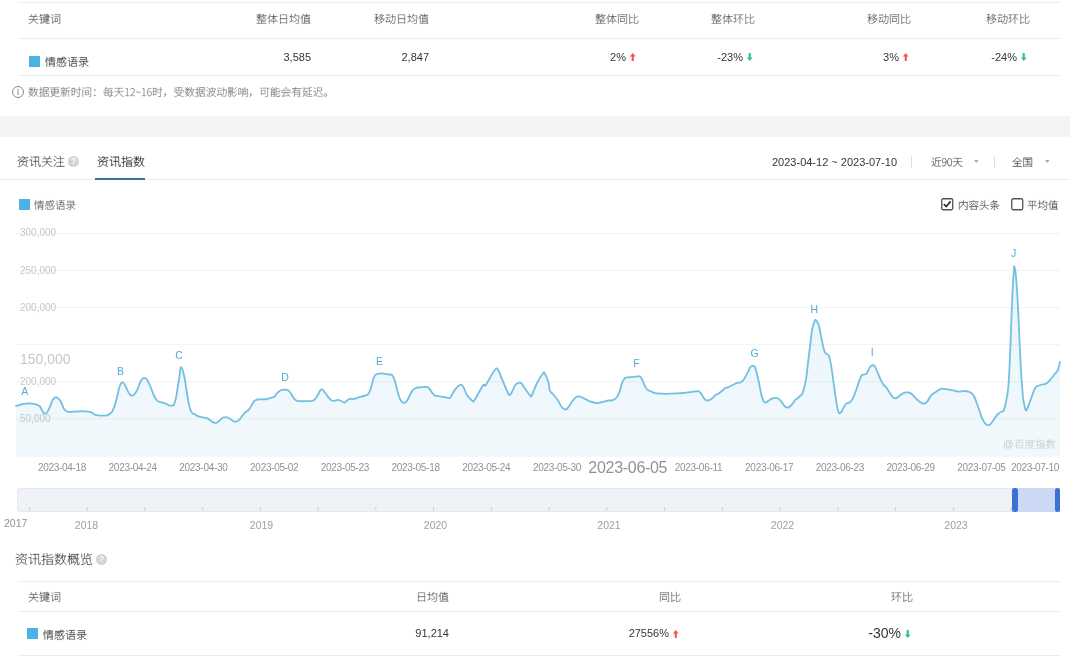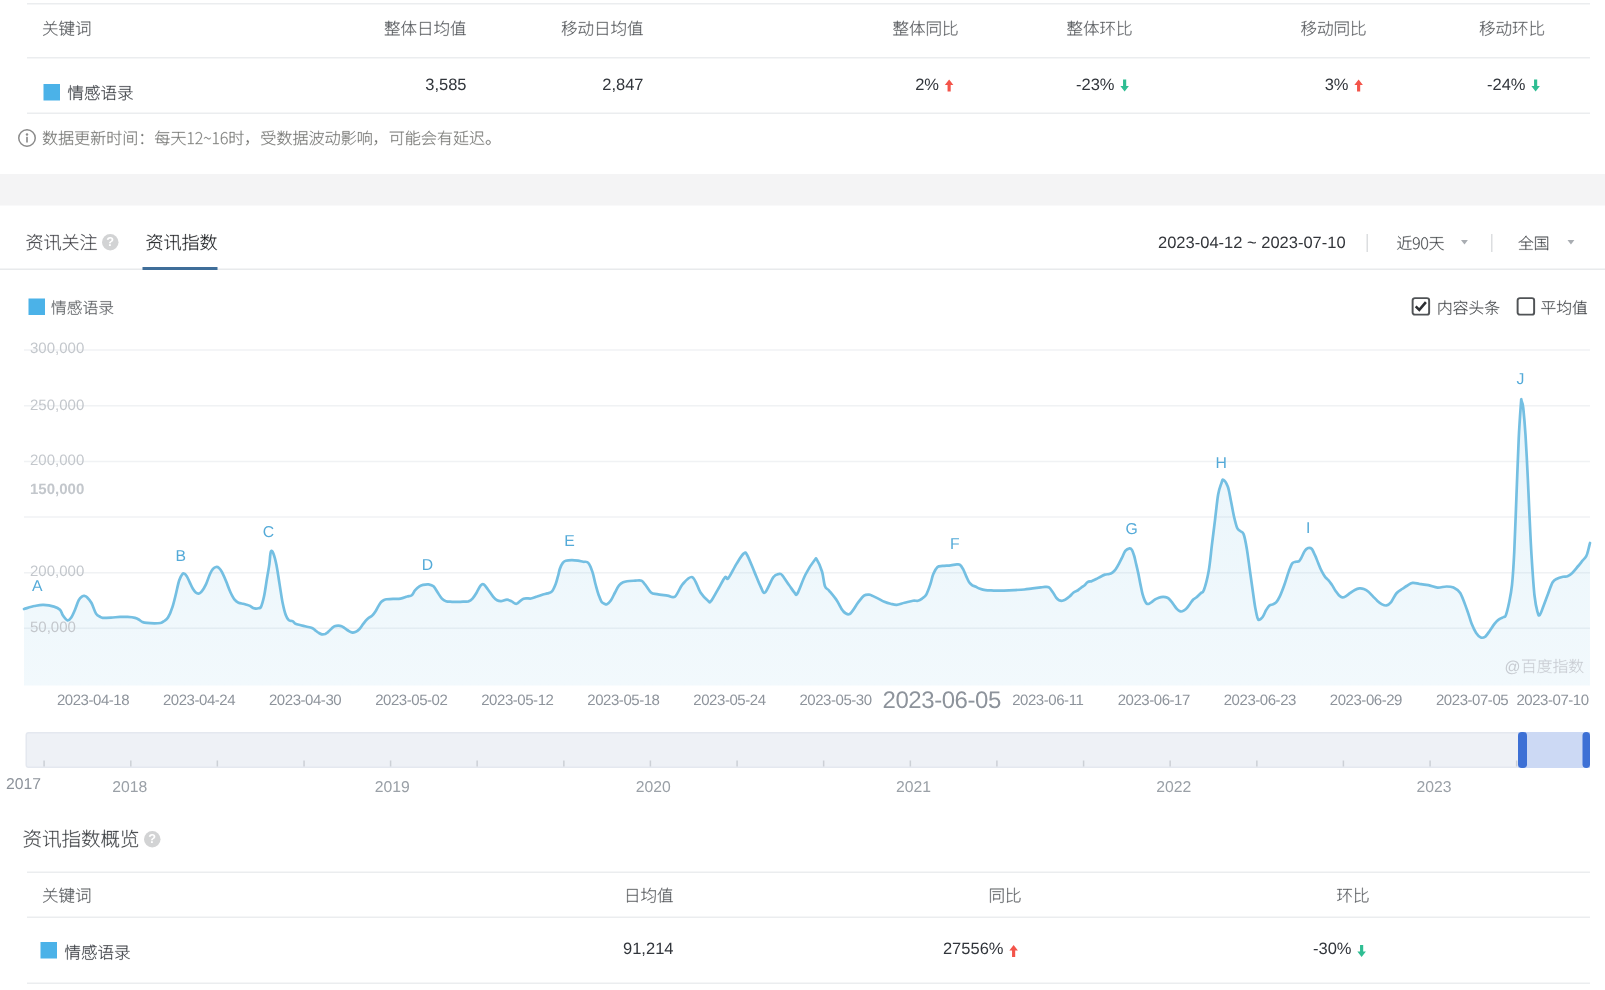--- a/index.html
+++ b/index.html
@@ -280,28 +280,28 @@
     <path d="M16 82.6 H1060" stroke="#f0f2f4" stroke-width="1"></path>
     <path d="M16 119.7 H1060" stroke="#f0f2f4" stroke-width="1"></path>
     <path d="M16 156.8 H1060" stroke="#f0f2f4" stroke-width="1"></path>
     <path d="M16 193.9 H1060" stroke="#f0f2f4" stroke-width="1"></path>
     <path d="M16.0 181.0C17.2 180.7 20.8 179.4 23.0 179.0C25.2 178.6 26.8 178.2 29.0 178.3C31.2 178.4 34.2 178.9 36.0 179.4C37.8 179.9 39.0 180.5 40.0 181.5C41.0 182.5 41.2 184.2 42.0 185.4C42.8 186.6 44.1 188.4 45.0 188.6C45.9 188.8 46.7 187.9 47.5 186.7C48.3 185.5 49.2 183.4 50.0 181.5C50.8 179.6 51.7 176.6 52.5 175.1C53.3 173.6 54.3 173.0 55.0 172.5C55.7 172.0 56.0 172.2 56.5 172.3C57.0 172.4 57.2 172.4 58.0 173.2C58.8 174.0 60.0 175.2 61.0 177.0C62.0 178.8 63.0 182.5 64.0 184.1C65.0 185.7 66.2 185.9 67.0 186.4C67.8 186.9 67.8 186.8 69.0 186.9C70.2 186.9 72.2 186.8 74.0 186.7C75.8 186.6 78.2 186.4 80.0 186.3C81.8 186.2 83.3 186.2 85.0 186.3C86.7 186.4 88.8 186.6 90.0 186.9C91.2 187.2 91.7 187.5 92.5 188.0C93.3 188.5 94.1 189.3 95.0 189.7C95.9 190.1 96.7 190.2 98.0 190.3C99.3 190.5 101.5 190.6 103.0 190.6C104.5 190.6 106.0 190.5 107.0 190.3C108.0 190.1 108.2 189.9 109.0 189.3C109.8 188.7 111.0 188.3 112.0 186.7C113.0 185.1 114.1 182.4 115.0 179.6C115.9 176.8 116.8 173.0 117.5 170.0C118.2 167.0 118.8 163.9 119.5 161.8C120.2 159.8 121.0 158.4 121.6 157.7C122.2 157.0 122.5 157.3 123.0 157.5C123.5 157.7 123.9 158.2 124.5 159.1C125.1 160.1 125.8 161.8 126.5 163.2C127.2 164.6 127.8 166.2 128.5 167.3C129.2 168.4 129.8 169.4 130.5 170.0C131.2 170.6 131.8 170.8 132.5 170.7C133.2 170.6 133.7 170.3 134.5 169.3C135.3 168.3 136.4 166.5 137.3 164.6C138.2 162.7 139.2 159.4 140.0 157.7C140.8 156.0 141.3 155.1 142.0 154.3C142.7 153.5 143.3 153.1 144.0 153.0C144.7 152.9 145.3 153.0 146.0 153.6C146.7 154.2 147.2 154.8 148.0 156.4C148.8 158.0 150.1 160.9 151.0 163.2C151.9 165.5 152.8 168.1 153.7 170.0C154.6 171.9 155.5 173.7 156.4 174.8C157.3 175.9 158.1 176.4 159.0 176.8C159.9 177.2 161.1 177.3 162.0 177.5C162.9 177.7 163.8 178.0 164.5 178.2C165.2 178.4 165.8 178.5 166.5 178.9C167.2 179.2 168.0 180.0 168.7 180.3C169.4 180.6 170.0 180.7 170.7 180.7C171.4 180.7 172.1 180.5 172.7 180.3C173.2 180.1 173.4 180.9 174.0 179.6C174.6 178.3 175.3 175.9 176.0 172.7C176.7 169.5 177.4 164.1 178.0 160.5C178.6 156.9 179.2 153.9 179.6 150.9C180.0 147.9 180.1 143.8 180.6 142.7C181.1 141.6 181.7 142.6 182.3 144.1C182.9 145.6 183.6 148.2 184.3 151.6C185.0 155.0 185.7 160.4 186.4 164.6C187.1 168.8 187.7 173.4 188.4 176.8C189.1 180.2 189.8 183.1 190.5 185.0C191.2 186.9 191.8 187.7 192.5 188.4C193.2 189.1 194.2 188.7 195.0 189.1C195.8 189.5 196.1 190.4 197.0 190.9C197.9 191.3 199.3 191.5 200.5 191.8C201.7 192.1 202.8 192.4 204.0 192.7C205.2 193.0 206.9 193.1 208.0 193.6C209.1 194.1 209.8 195.0 210.5 195.5C211.2 196.0 211.6 196.4 212.3 196.8C213.0 197.2 213.8 197.7 214.5 197.9C215.2 198.0 216.1 197.9 216.8 197.7C217.5 197.4 217.9 197.0 218.6 196.4C219.3 195.8 220.3 194.8 221.0 194.1C221.7 193.5 222.2 192.8 223.0 192.5C223.8 192.2 224.7 192.1 225.5 192.1C226.3 192.1 227.0 192.2 227.7 192.5C228.4 192.8 228.7 193.1 229.5 193.6C230.3 194.1 231.5 195.0 232.3 195.5C233.1 196.0 233.8 196.5 234.5 196.6C235.2 196.8 236.0 196.7 236.8 196.4C237.6 196.0 238.7 195.3 239.5 194.5C240.3 193.7 241.1 192.4 241.8 191.4C242.6 190.4 243.3 189.4 244.0 188.6C244.7 187.8 245.3 187.3 246.0 186.8C246.7 186.3 247.2 186.2 248.0 185.5C248.8 184.8 249.8 183.4 250.5 182.3C251.2 181.2 251.7 180.1 252.3 179.1C252.9 178.1 253.4 177.1 254.0 176.4C254.6 175.7 255.4 175.3 256.0 175.0C256.6 174.7 256.7 174.6 257.7 174.5C258.7 174.4 260.4 174.4 262.0 174.3C263.6 174.2 265.4 174.4 267.0 174.1C268.6 173.8 270.1 173.1 271.4 172.7C272.6 172.3 273.6 172.5 274.5 171.8C275.4 171.1 275.9 169.4 276.8 168.4C277.7 167.4 278.7 166.5 279.6 165.9C280.5 165.3 281.0 165.1 282.0 164.9C283.0 164.7 284.5 164.4 285.7 164.6C286.9 164.8 288.0 165.0 289.0 165.9C290.0 166.8 290.9 168.6 291.8 170.0C292.7 171.4 293.7 173.1 294.6 174.1C295.5 175.1 296.2 175.5 297.3 175.8C298.4 176.2 299.8 176.1 301.4 176.2C303.0 176.3 305.0 176.2 306.8 176.2C308.6 176.1 310.9 176.2 312.3 175.9C313.7 175.5 314.1 175.1 315.0 174.1C315.9 173.1 316.9 171.5 317.8 170.0C318.7 168.5 319.7 166.1 320.5 165.2C321.3 164.3 321.7 164.1 322.5 164.6C323.3 165.1 324.3 166.7 325.3 168.0C326.3 169.3 327.7 171.5 328.7 172.7C329.7 173.9 330.5 174.7 331.4 175.2C332.3 175.7 332.9 175.9 334.0 175.8C335.1 175.7 336.8 174.8 338.0 174.8C339.2 174.8 339.9 175.4 341.0 175.9C342.1 176.3 343.1 177.8 344.4 177.5C345.7 177.2 347.4 174.7 349.0 174.1C350.6 173.5 352.5 174.2 354.0 174.0C355.5 173.8 356.7 173.1 358.0 172.7C359.3 172.2 360.8 171.7 362.0 171.3C363.2 171.0 364.0 170.9 365.0 170.6C366.0 170.3 367.1 170.3 368.0 169.3C368.9 168.3 369.7 166.2 370.4 164.5C371.1 162.8 371.5 160.8 372.0 159.1C372.5 157.4 372.7 155.8 373.2 154.3C373.7 152.8 374.5 151.1 375.2 150.2C375.9 149.3 376.2 149.1 377.2 148.8C378.2 148.5 379.9 148.4 381.3 148.4C382.7 148.4 384.1 148.6 385.4 148.8C386.6 149.0 387.7 149.3 388.8 149.5C389.9 149.7 391.2 149.0 392.2 150.2C393.2 151.3 394.2 154.0 395.0 156.4C395.8 158.8 396.3 162.0 397.0 164.5C397.7 167.0 398.3 169.4 399.0 171.3C399.7 173.2 400.3 175.1 401.0 176.1C401.7 177.1 402.4 177.2 403.0 177.5C403.6 177.8 403.8 178.2 404.5 177.9C405.2 177.5 406.3 176.7 407.2 175.4C408.1 174.1 409.1 171.7 410.0 170.0C410.9 168.3 411.8 166.3 412.7 165.2C413.6 164.1 414.5 163.6 415.4 163.2C416.3 162.8 416.7 162.7 418.1 162.5C419.5 162.3 422.0 162.2 423.6 162.1C425.2 162.0 426.6 161.7 427.7 162.1C428.8 162.5 428.9 163.3 430.0 164.6C431.1 165.9 432.7 168.9 434.0 170.0C435.3 171.1 436.2 170.8 438.0 171.1C439.8 171.5 443.0 171.8 445.0 172.1C447.0 172.4 448.3 173.9 450.0 172.7C451.7 171.4 453.1 166.8 455.0 164.6C456.9 162.5 459.6 158.9 461.6 159.8C463.6 160.7 465.3 167.4 467.0 170.0C468.7 172.6 470.8 174.5 472.0 175.5C473.2 176.5 472.8 177.2 474.0 175.8C475.2 174.4 477.4 170.0 479.0 167.3C480.6 164.6 482.3 160.9 483.4 159.8C484.5 158.7 484.2 162.0 485.5 160.5C486.8 159.0 489.3 153.6 491.0 150.9C492.7 148.2 494.5 145.1 495.7 144.1C496.9 143.1 496.8 142.8 498.0 144.8C499.2 146.8 501.5 152.9 503.0 156.4C504.5 159.9 505.8 163.6 507.0 165.9C508.2 168.2 508.6 171.0 510.0 170.0C511.4 169.0 514.0 161.9 515.5 159.8C517.0 157.8 518.3 157.9 519.3 157.7C520.3 157.5 520.3 157.2 521.4 158.4C522.5 159.6 524.6 163.1 526.0 165.0C527.4 166.9 528.7 169.1 529.6 170.0C530.5 170.9 530.4 172.7 531.6 170.7C532.8 168.7 535.1 161.7 537.0 158.0C538.9 154.3 541.7 150.1 543.0 148.5C544.3 146.9 543.8 146.9 544.6 148.2C545.4 149.4 547.1 153.1 548.0 156.0C548.9 158.9 549.2 163.8 550.0 165.9C550.8 168.0 551.4 167.1 552.7 168.7C554.0 170.3 556.5 173.2 558.0 175.5C559.5 177.8 560.6 180.8 562.0 182.3C563.4 183.8 564.7 185.2 566.4 184.3C568.1 183.4 570.4 178.8 572.0 176.8C573.6 174.8 574.8 173.0 576.0 172.1C577.2 171.2 578.5 171.4 579.4 171.4C580.3 171.4 580.4 171.7 581.4 172.1C582.4 172.6 584.1 173.4 585.5 174.1C586.9 174.8 588.2 175.6 589.6 176.2C591.0 176.8 592.3 177.2 593.7 177.5C595.1 177.8 596.2 178.3 597.8 178.2C599.3 178.1 601.2 177.2 603.0 176.8C604.8 176.4 607.2 175.7 608.7 175.5C610.2 175.3 611.0 175.7 612.0 175.5C613.0 175.3 613.8 174.8 614.7 174.1C615.6 173.4 616.6 173.0 617.5 171.4C618.4 169.8 619.4 166.9 620.2 164.6C621.0 162.3 621.4 159.6 622.2 157.7C623.0 155.8 624.0 153.9 625.0 153.0C626.0 152.1 626.9 152.5 628.4 152.3C629.9 152.1 632.2 152.1 633.8 151.9C635.4 151.7 636.9 151.3 637.9 151.3C638.9 151.3 639.3 151.1 640.0 151.6C640.7 152.1 641.3 153.1 642.0 154.3C642.7 155.6 643.4 157.6 644.1 159.1C644.8 160.6 645.4 162.2 646.1 163.2C646.8 164.2 647.5 164.7 648.2 165.2C648.9 165.7 649.4 165.7 650.2 166.0C651.0 166.3 651.8 166.9 652.9 167.3C654.0 167.7 655.4 168.2 657.0 168.4C658.6 168.6 660.5 168.6 662.5 168.7C664.5 168.8 667.0 168.8 669.3 168.7C671.6 168.6 673.8 168.5 676.1 168.4C678.4 168.3 680.9 168.2 682.9 168.0C684.9 167.8 686.6 167.5 688.4 167.3C690.2 167.1 692.5 166.8 693.9 166.6C695.3 166.4 695.7 166.3 696.6 166.3C697.5 166.3 698.4 166.0 699.3 166.6C700.2 167.2 701.2 168.9 702.0 170.0C702.8 171.1 703.4 172.5 704.1 173.4C704.8 174.3 705.4 174.8 706.1 175.2C706.8 175.5 707.5 175.6 708.2 175.5C708.9 175.4 709.4 175.3 710.2 174.8C711.0 174.3 712.1 173.5 713.0 172.7C713.9 171.9 714.8 170.7 715.7 170.0C716.6 169.3 717.5 169.2 718.4 168.7C719.2 168.1 720.0 167.3 720.8 166.7C721.5 166.1 722.2 165.9 722.9 165.3C723.6 164.7 724.3 163.6 725.1 163.1C725.9 162.6 727.0 162.7 727.9 162.4C728.8 162.0 729.8 161.5 730.8 161.0C731.8 160.5 732.7 160.0 733.7 159.5C734.7 159.0 735.6 158.4 736.6 158.1C737.6 157.8 738.7 157.9 739.5 157.7C740.3 157.5 740.9 157.2 741.6 156.7C742.3 156.2 743.1 155.5 743.8 154.5C744.5 153.5 745.2 152.2 745.9 150.9C746.6 149.6 747.4 148.0 748.1 146.6C748.8 145.2 749.4 143.3 750.2 142.3C751.0 141.3 752.4 140.7 753.1 140.6C753.8 140.5 754.1 140.8 754.6 141.6C755.1 142.4 755.5 143.7 756.0 145.2C756.5 146.7 756.9 148.9 757.4 150.9C757.9 152.9 758.4 155.1 758.9 157.4C759.4 159.7 759.8 162.3 760.3 164.6C760.8 166.9 761.2 169.3 761.7 171.1C762.2 172.9 762.7 174.3 763.2 175.4C763.7 176.5 764.1 177.2 764.6 177.5C765.1 177.8 765.5 177.7 766.1 177.5C766.7 177.3 767.5 176.6 768.2 176.1C768.9 175.6 769.7 174.8 770.4 174.4C771.1 174.0 771.7 173.8 772.5 173.5C773.3 173.2 774.4 172.9 775.4 172.9C776.4 172.9 777.5 173.1 778.3 173.5C779.1 173.9 779.7 174.6 780.4 175.4C781.1 176.2 781.9 177.3 782.6 178.3C783.3 179.3 784.0 180.4 784.7 181.1C785.4 181.8 786.2 182.4 786.9 182.6C787.6 182.8 788.4 182.5 789.1 182.1C789.8 181.7 790.5 181.2 791.2 180.4C791.9 179.6 792.7 178.4 793.4 177.5C794.1 176.6 794.8 175.4 795.5 174.7C796.2 174.0 796.9 173.9 797.7 173.2C798.5 172.5 799.7 171.3 800.5 170.5C801.3 169.7 801.7 170.8 802.6 168.3C803.5 165.8 804.9 160.6 805.8 155.6C806.7 150.7 807.2 144.3 807.9 138.6C808.6 133.0 809.3 127.3 810.0 121.7C810.7 116.0 811.4 108.8 812.1 104.7C812.8 100.6 813.6 98.9 814.2 97.3C814.8 95.7 814.8 94.5 815.5 94.9C816.2 95.2 817.6 97.1 818.5 99.4C819.4 101.7 819.9 105.5 820.6 108.9C821.3 112.2 822.0 116.5 822.7 119.5C823.4 122.5 824.1 125.4 824.8 127.0C825.5 128.6 826.2 128.4 826.9 129.1C827.6 129.8 828.4 129.2 829.1 131.2C829.8 133.1 830.5 136.7 831.2 140.8C831.9 144.9 832.6 150.7 833.3 155.6C834.0 160.6 834.8 166.3 835.4 170.5C836.0 174.7 836.4 178.1 837.0 181.0C837.6 183.9 838.0 187.1 838.8 188.0C839.6 188.9 840.9 187.2 841.8 186.2C842.7 185.1 843.3 183.0 844.1 181.7C844.9 180.4 845.6 179.2 846.4 178.6C847.1 178.0 847.9 178.3 848.6 177.9C849.4 177.5 850.1 177.3 850.9 176.4C851.7 175.5 852.3 174.5 853.2 172.6C854.1 170.7 855.2 167.8 856.2 165.0C857.2 162.2 858.3 158.3 859.2 155.9C860.1 153.5 860.7 151.7 861.5 150.6C862.3 149.5 863.0 149.8 863.8 149.5C864.6 149.2 865.5 149.6 866.1 149.1C866.7 148.7 867.0 147.9 867.6 146.8C868.2 145.7 869.0 143.4 869.8 142.3C870.5 141.2 871.3 140.6 872.1 140.3C872.9 140.1 873.6 140.0 874.4 140.8C875.2 141.6 876.0 143.7 876.7 145.3C877.5 146.9 878.1 148.8 878.9 150.6C879.6 152.4 880.4 154.4 881.2 155.9C882.0 157.4 882.7 158.7 883.5 159.7C884.3 160.7 885.0 161.1 885.8 162.0C886.5 162.9 887.2 163.9 888.0 165.0C888.8 166.1 889.5 167.7 890.3 168.8C891.1 169.9 891.9 171.1 892.6 171.8C893.4 172.6 894.0 173.2 894.8 173.3C895.5 173.4 896.2 173.1 897.1 172.6C898.0 172.1 899.2 171.0 900.2 170.3C901.2 169.6 902.2 168.8 903.2 168.3C904.2 167.8 905.2 167.4 906.2 167.3C907.2 167.2 908.2 167.3 909.2 167.7C910.2 168.1 911.3 168.7 912.3 169.5C913.3 170.3 914.3 171.6 915.3 172.6C916.3 173.6 917.3 174.7 918.3 175.6C919.3 176.5 920.4 177.4 921.4 177.9C922.4 178.4 923.4 178.9 924.4 178.6C925.4 178.4 926.3 177.7 927.4 176.4C928.5 175.0 929.7 172.0 931.0 170.5C932.3 169.0 933.8 168.3 935.0 167.5C936.2 166.7 936.9 166.2 938.0 165.5C939.1 164.8 940.3 163.8 941.7 163.6C943.1 163.4 944.4 163.9 946.2 164.2C948.0 164.4 950.3 164.7 952.3 165.1C954.3 165.5 956.4 166.5 958.4 166.7C960.4 166.8 962.6 166.0 964.4 166.0C966.2 166.0 967.5 166.0 969.0 166.7C970.5 167.4 972.0 167.8 973.5 170.3C975.0 172.8 976.8 178.4 978.1 181.8C979.4 185.2 980.1 188.4 981.1 190.9C982.1 193.4 983.1 195.5 984.1 197.0C985.1 198.5 986.2 199.6 987.2 200.0C988.2 200.4 989.2 200.1 990.2 199.4C991.2 198.6 992.2 196.9 993.2 195.5C994.2 194.1 995.3 192.2 996.3 190.9C997.3 189.6 998.3 188.6 999.3 187.9C1000.3 187.1 1001.5 186.8 1002.3 186.4C1003.0 186.0 1003.2 187.0 1003.8 185.4C1004.4 183.8 1005.3 180.4 1006.0 177.0C1006.7 173.6 1007.4 170.7 1008.0 165.0C1008.6 159.3 1009.0 153.0 1009.5 143.0C1010.0 133.0 1010.5 117.7 1011.0 105.0C1011.5 92.3 1012.0 77.2 1012.5 67.0C1013.0 56.8 1013.7 47.6 1014.0 43.5C1014.3 39.4 1014.1 41.7 1014.4 42.3C1014.6 42.9 1015.1 43.2 1015.5 47.0C1015.9 50.8 1016.5 57.3 1017.0 65.0C1017.5 72.7 1018.1 84.7 1018.5 93.0C1018.9 101.3 1019.1 106.3 1019.5 115.0C1019.9 123.7 1020.4 135.5 1021.0 145.0C1021.6 154.5 1022.3 165.7 1023.0 172.0C1023.7 178.3 1024.4 180.8 1025.0 183.0C1025.6 185.2 1025.8 185.7 1026.5 185.0C1027.2 184.3 1028.1 181.3 1029.0 179.0C1029.9 176.7 1031.0 173.6 1032.0 171.0C1033.0 168.4 1034.0 165.0 1035.0 163.3C1036.0 161.6 1036.8 161.4 1038.0 160.8C1039.2 160.2 1040.8 159.8 1042.0 159.5C1043.2 159.2 1044.0 159.6 1045.0 159.2C1046.0 158.8 1046.8 158.2 1048.0 157.1C1049.2 156.0 1050.8 153.9 1052.0 152.5C1053.2 151.1 1054.1 149.9 1055.0 148.8C1055.9 147.7 1056.8 147.1 1057.5 145.8C1058.2 144.5 1058.6 142.5 1059.0 141.0C1059.4 139.5 1059.8 137.7 1060.0 137.0L1060 232 L16 232 Z" fill="url(#ag)" stroke="none"></path>
     <path d="M16.0 181.0C17.2 180.7 20.8 179.4 23.0 179.0C25.2 178.6 26.8 178.2 29.0 178.3C31.2 178.4 34.2 178.9 36.0 179.4C37.8 179.9 39.0 180.5 40.0 181.5C41.0 182.5 41.2 184.2 42.0 185.4C42.8 186.6 44.1 188.4 45.0 188.6C45.9 188.8 46.7 187.9 47.5 186.7C48.3 185.5 49.2 183.4 50.0 181.5C50.8 179.6 51.7 176.6 52.5 175.1C53.3 173.6 54.3 173.0 55.0 172.5C55.7 172.0 56.0 172.2 56.5 172.3C57.0 172.4 57.2 172.4 58.0 173.2C58.8 174.0 60.0 175.2 61.0 177.0C62.0 178.8 63.0 182.5 64.0 184.1C65.0 185.7 66.2 185.9 67.0 186.4C67.8 186.9 67.8 186.8 69.0 186.9C70.2 186.9 72.2 186.8 74.0 186.7C75.8 186.6 78.2 186.4 80.0 186.3C81.8 186.2 83.3 186.2 85.0 186.3C86.7 186.4 88.8 186.6 90.0 186.9C91.2 187.2 91.7 187.5 92.5 188.0C93.3 188.5 94.1 189.3 95.0 189.7C95.9 190.1 96.7 190.2 98.0 190.3C99.3 190.5 101.5 190.6 103.0 190.6C104.5 190.6 106.0 190.5 107.0 190.3C108.0 190.1 108.2 189.9 109.0 189.3C109.8 188.7 111.0 188.3 112.0 186.7C113.0 185.1 114.1 182.4 115.0 179.6C115.9 176.8 116.8 173.0 117.5 170.0C118.2 167.0 118.8 163.9 119.5 161.8C120.2 159.8 121.0 158.4 121.6 157.7C122.2 157.0 122.5 157.3 123.0 157.5C123.5 157.7 123.9 158.2 124.5 159.1C125.1 160.1 125.8 161.8 126.5 163.2C127.2 164.6 127.8 166.2 128.5 167.3C129.2 168.4 129.8 169.4 130.5 170.0C131.2 170.6 131.8 170.8 132.5 170.7C133.2 170.6 133.7 170.3 134.5 169.3C135.3 168.3 136.4 166.5 137.3 164.6C138.2 162.7 139.2 159.4 140.0 157.7C140.8 156.0 141.3 155.1 142.0 154.3C142.7 153.5 143.3 153.1 144.0 153.0C144.7 152.9 145.3 153.0 146.0 153.6C146.7 154.2 147.2 154.8 148.0 156.4C148.8 158.0 150.1 160.9 151.0 163.2C151.9 165.5 152.8 168.1 153.7 170.0C154.6 171.9 155.5 173.7 156.4 174.8C157.3 175.9 158.1 176.4 159.0 176.8C159.9 177.2 161.1 177.3 162.0 177.5C162.9 177.7 163.8 178.0 164.5 178.2C165.2 178.4 165.8 178.5 166.5 178.9C167.2 179.2 168.0 180.0 168.7 180.3C169.4 180.6 170.0 180.7 170.7 180.7C171.4 180.7 172.1 180.5 172.7 180.3C173.2 180.1 173.4 180.9 174.0 179.6C174.6 178.3 175.3 175.9 176.0 172.7C176.7 169.5 177.4 164.1 178.0 160.5C178.6 156.9 179.2 153.9 179.6 150.9C180.0 147.9 180.1 143.8 180.6 142.7C181.1 141.6 181.7 142.6 182.3 144.1C182.9 145.6 183.6 148.2 184.3 151.6C185.0 155.0 185.7 160.4 186.4 164.6C187.1 168.8 187.7 173.4 188.4 176.8C189.1 180.2 189.8 183.1 190.5 185.0C191.2 186.9 191.8 187.7 192.5 188.4C193.2 189.1 194.2 188.7 195.0 189.1C195.8 189.5 196.1 190.4 197.0 190.9C197.9 191.3 199.3 191.5 200.5 191.8C201.7 192.1 202.8 192.4 204.0 192.7C205.2 193.0 206.9 193.1 208.0 193.6C209.1 194.1 209.8 195.0 210.5 195.5C211.2 196.0 211.6 196.4 212.3 196.8C213.0 197.2 213.8 197.7 214.5 197.9C215.2 198.0 216.1 197.9 216.8 197.7C217.5 197.4 217.9 197.0 218.6 196.4C219.3 195.8 220.3 194.8 221.0 194.1C221.7 193.5 222.2 192.8 223.0 192.5C223.8 192.2 224.7 192.1 225.5 192.1C226.3 192.1 227.0 192.2 227.7 192.5C228.4 192.8 228.7 193.1 229.5 193.6C230.3 194.1 231.5 195.0 232.3 195.5C233.1 196.0 233.8 196.5 234.5 196.6C235.2 196.8 236.0 196.7 236.8 196.4C237.6 196.0 238.7 195.3 239.5 194.5C240.3 193.7 241.1 192.4 241.8 191.4C242.6 190.4 243.3 189.4 244.0 188.6C244.7 187.8 245.3 187.3 246.0 186.8C246.7 186.3 247.2 186.2 248.0 185.5C248.8 184.8 249.8 183.4 250.5 182.3C251.2 181.2 251.7 180.1 252.3 179.1C252.9 178.1 253.4 177.1 254.0 176.4C254.6 175.7 255.4 175.3 256.0 175.0C256.6 174.7 256.7 174.6 257.7 174.5C258.7 174.4 260.4 174.4 262.0 174.3C263.6 174.2 265.4 174.4 267.0 174.1C268.6 173.8 270.1 173.1 271.4 172.7C272.6 172.3 273.6 172.5 274.5 171.8C275.4 171.1 275.9 169.4 276.8 168.4C277.7 167.4 278.7 166.5 279.6 165.9C280.5 165.3 281.0 165.1 282.0 164.9C283.0 164.7 284.5 164.4 285.7 164.6C286.9 164.8 288.0 165.0 289.0 165.9C290.0 166.8 290.9 168.6 291.8 170.0C292.7 171.4 293.7 173.1 294.6 174.1C295.5 175.1 296.2 175.5 297.3 175.8C298.4 176.2 299.8 176.1 301.4 176.2C303.0 176.3 305.0 176.2 306.8 176.2C308.6 176.1 310.9 176.2 312.3 175.9C313.7 175.5 314.1 175.1 315.0 174.1C315.9 173.1 316.9 171.5 317.8 170.0C318.7 168.5 319.7 166.1 320.5 165.2C321.3 164.3 321.7 164.1 322.5 164.6C323.3 165.1 324.3 166.7 325.3 168.0C326.3 169.3 327.7 171.5 328.7 172.7C329.7 173.9 330.5 174.7 331.4 175.2C332.3 175.7 332.9 175.9 334.0 175.8C335.1 175.7 336.8 174.8 338.0 174.8C339.2 174.8 339.9 175.4 341.0 175.9C342.1 176.3 343.1 177.8 344.4 177.5C345.7 177.2 347.4 174.7 349.0 174.1C350.6 173.5 352.5 174.2 354.0 174.0C355.5 173.8 356.7 173.1 358.0 172.7C359.3 172.2 360.8 171.7 362.0 171.3C363.2 171.0 364.0 170.9 365.0 170.6C366.0 170.3 367.1 170.3 368.0 169.3C368.9 168.3 369.7 166.2 370.4 164.5C371.1 162.8 371.5 160.8 372.0 159.1C372.5 157.4 372.7 155.8 373.2 154.3C373.7 152.8 374.5 151.1 375.2 150.2C375.9 149.3 376.2 149.1 377.2 148.8C378.2 148.5 379.9 148.4 381.3 148.4C382.7 148.4 384.1 148.6 385.4 148.8C386.6 149.0 387.7 149.3 388.8 149.5C389.9 149.7 391.2 149.0 392.2 150.2C393.2 151.3 394.2 154.0 395.0 156.4C395.8 158.8 396.3 162.0 397.0 164.5C397.7 167.0 398.3 169.4 399.0 171.3C399.7 173.2 400.3 175.1 401.0 176.1C401.7 177.1 402.4 177.2 403.0 177.5C403.6 177.8 403.8 178.2 404.5 177.9C405.2 177.5 406.3 176.7 407.2 175.4C408.1 174.1 409.1 171.7 410.0 170.0C410.9 168.3 411.8 166.3 412.7 165.2C413.6 164.1 414.5 163.6 415.4 163.2C416.3 162.8 416.7 162.7 418.1 162.5C419.5 162.3 422.0 162.2 423.6 162.1C425.2 162.0 426.6 161.7 427.7 162.1C428.8 162.5 428.9 163.3 430.0 164.6C431.1 165.9 432.7 168.9 434.0 170.0C435.3 171.1 436.2 170.8 438.0 171.1C439.8 171.5 443.0 171.8 445.0 172.1C447.0 172.4 448.3 173.9 450.0 172.7C451.7 171.4 453.1 166.8 455.0 164.6C456.9 162.5 459.6 158.9 461.6 159.8C463.6 160.7 465.3 167.4 467.0 170.0C468.7 172.6 470.8 174.5 472.0 175.5C473.2 176.5 472.8 177.2 474.0 175.8C475.2 174.4 477.4 170.0 479.0 167.3C480.6 164.6 482.3 160.9 483.4 159.8C484.5 158.7 484.2 162.0 485.5 160.5C486.8 159.0 489.3 153.6 491.0 150.9C492.7 148.2 494.5 145.1 495.7 144.1C496.9 143.1 496.8 142.8 498.0 144.8C499.2 146.8 501.5 152.9 503.0 156.4C504.5 159.9 505.8 163.6 507.0 165.9C508.2 168.2 508.6 171.0 510.0 170.0C511.4 169.0 514.0 161.9 515.5 159.8C517.0 157.8 518.3 157.9 519.3 157.7C520.3 157.5 520.3 157.2 521.4 158.4C522.5 159.6 524.6 163.1 526.0 165.0C527.4 166.9 528.7 169.1 529.6 170.0C530.5 170.9 530.4 172.7 531.6 170.7C532.8 168.7 535.1 161.7 537.0 158.0C538.9 154.3 541.7 150.1 543.0 148.5C544.3 146.9 543.8 146.9 544.6 148.2C545.4 149.4 547.1 153.1 548.0 156.0C548.9 158.9 549.2 163.8 550.0 165.9C550.8 168.0 551.4 167.1 552.7 168.7C554.0 170.3 556.5 173.2 558.0 175.5C559.5 177.8 560.6 180.8 562.0 182.3C563.4 183.8 564.7 185.2 566.4 184.3C568.1 183.4 570.4 178.8 572.0 176.8C573.6 174.8 574.8 173.0 576.0 172.1C577.2 171.2 578.5 171.4 579.4 171.4C580.3 171.4 580.4 171.7 581.4 172.1C582.4 172.6 584.1 173.4 585.5 174.1C586.9 174.8 588.2 175.6 589.6 176.2C591.0 176.8 592.3 177.2 593.7 177.5C595.1 177.8 596.2 178.3 597.8 178.2C599.3 178.1 601.2 177.2 603.0 176.8C604.8 176.4 607.2 175.7 608.7 175.5C610.2 175.3 611.0 175.7 612.0 175.5C613.0 175.3 613.8 174.8 614.7 174.1C615.6 173.4 616.6 173.0 617.5 171.4C618.4 169.8 619.4 166.9 620.2 164.6C621.0 162.3 621.4 159.6 622.2 157.7C623.0 155.8 624.0 153.9 625.0 153.0C626.0 152.1 626.9 152.5 628.4 152.3C629.9 152.1 632.2 152.1 633.8 151.9C635.4 151.7 636.9 151.3 637.9 151.3C638.9 151.3 639.3 151.1 640.0 151.6C640.7 152.1 641.3 153.1 642.0 154.3C642.7 155.6 643.4 157.6 644.1 159.1C644.8 160.6 645.4 162.2 646.1 163.2C646.8 164.2 647.5 164.7 648.2 165.2C648.9 165.7 649.4 165.7 650.2 166.0C651.0 166.3 651.8 166.9 652.9 167.3C654.0 167.7 655.4 168.2 657.0 168.4C658.6 168.6 660.5 168.6 662.5 168.7C664.5 168.8 667.0 168.8 669.3 168.7C671.6 168.6 673.8 168.5 676.1 168.4C678.4 168.3 680.9 168.2 682.9 168.0C684.9 167.8 686.6 167.5 688.4 167.3C690.2 167.1 692.5 166.8 693.9 166.6C695.3 166.4 695.7 166.3 696.6 166.3C697.5 166.3 698.4 166.0 699.3 166.6C700.2 167.2 701.2 168.9 702.0 170.0C702.8 171.1 703.4 172.5 704.1 173.4C704.8 174.3 705.4 174.8 706.1 175.2C706.8 175.5 707.5 175.6 708.2 175.5C708.9 175.4 709.4 175.3 710.2 174.8C711.0 174.3 712.1 173.5 713.0 172.7C713.9 171.9 714.8 170.7 715.7 170.0C716.6 169.3 717.5 169.2 718.4 168.7C719.2 168.1 720.0 167.3 720.8 166.7C721.5 166.1 722.2 165.9 722.9 165.3C723.6 164.7 724.3 163.6 725.1 163.1C725.9 162.6 727.0 162.7 727.9 162.4C728.8 162.0 729.8 161.5 730.8 161.0C731.8 160.5 732.7 160.0 733.7 159.5C734.7 159.0 735.6 158.4 736.6 158.1C737.6 157.8 738.7 157.9 739.5 157.7C740.3 157.5 740.9 157.2 741.6 156.7C742.3 156.2 743.1 155.5 743.8 154.5C744.5 153.5 745.2 152.2 745.9 150.9C746.6 149.6 747.4 148.0 748.1 146.6C748.8 145.2 749.4 143.3 750.2 142.3C751.0 141.3 752.4 140.7 753.1 140.6C753.8 140.5 754.1 140.8 754.6 141.6C755.1 142.4 755.5 143.7 756.0 145.2C756.5 146.7 756.9 148.9 757.4 150.9C757.9 152.9 758.4 155.1 758.9 157.4C759.4 159.7 759.8 162.3 760.3 164.6C760.8 166.9 761.2 169.3 761.7 171.1C762.2 172.9 762.7 174.3 763.2 175.4C763.7 176.5 764.1 177.2 764.6 177.5C765.1 177.8 765.5 177.7 766.1 177.5C766.7 177.3 767.5 176.6 768.2 176.1C768.9 175.6 769.7 174.8 770.4 174.4C771.1 174.0 771.7 173.8 772.5 173.5C773.3 173.2 774.4 172.9 775.4 172.9C776.4 172.9 777.5 173.1 778.3 173.5C779.1 173.9 779.7 174.6 780.4 175.4C781.1 176.2 781.9 177.3 782.6 178.3C783.3 179.3 784.0 180.4 784.7 181.1C785.4 181.8 786.2 182.4 786.9 182.6C787.6 182.8 788.4 182.5 789.1 182.1C789.8 181.7 790.5 181.2 791.2 180.4C791.9 179.6 792.7 178.4 793.4 177.5C794.1 176.6 794.8 175.4 795.5 174.7C796.2 174.0 796.9 173.9 797.7 173.2C798.5 172.5 799.7 171.3 800.5 170.5C801.3 169.7 801.7 170.8 802.6 168.3C803.5 165.8 804.9 160.6 805.8 155.6C806.7 150.7 807.2 144.3 807.9 138.6C808.6 133.0 809.3 127.3 810.0 121.7C810.7 116.0 811.4 108.8 812.1 104.7C812.8 100.6 813.6 98.9 814.2 97.3C814.8 95.7 814.8 94.5 815.5 94.9C816.2 95.2 817.6 97.1 818.5 99.4C819.4 101.7 819.9 105.5 820.6 108.9C821.3 112.2 822.0 116.5 822.7 119.5C823.4 122.5 824.1 125.4 824.8 127.0C825.5 128.6 826.2 128.4 826.9 129.1C827.6 129.8 828.4 129.2 829.1 131.2C829.8 133.1 830.5 136.7 831.2 140.8C831.9 144.9 832.6 150.7 833.3 155.6C834.0 160.6 834.8 166.3 835.4 170.5C836.0 174.7 836.4 178.1 837.0 181.0C837.6 183.9 838.0 187.1 838.8 188.0C839.6 188.9 840.9 187.2 841.8 186.2C842.7 185.1 843.3 183.0 844.1 181.7C844.9 180.4 845.6 179.2 846.4 178.6C847.1 178.0 847.9 178.3 848.6 177.9C849.4 177.5 850.1 177.3 850.9 176.4C851.7 175.5 852.3 174.5 853.2 172.6C854.1 170.7 855.2 167.8 856.2 165.0C857.2 162.2 858.3 158.3 859.2 155.9C860.1 153.5 860.7 151.7 861.5 150.6C862.3 149.5 863.0 149.8 863.8 149.5C864.6 149.2 865.5 149.6 866.1 149.1C866.7 148.7 867.0 147.9 867.6 146.8C868.2 145.7 869.0 143.4 869.8 142.3C870.5 141.2 871.3 140.6 872.1 140.3C872.9 140.1 873.6 140.0 874.4 140.8C875.2 141.6 876.0 143.7 876.7 145.3C877.5 146.9 878.1 148.8 878.9 150.6C879.6 152.4 880.4 154.4 881.2 155.9C882.0 157.4 882.7 158.7 883.5 159.7C884.3 160.7 885.0 161.1 885.8 162.0C886.5 162.9 887.2 163.9 888.0 165.0C888.8 166.1 889.5 167.7 890.3 168.8C891.1 169.9 891.9 171.1 892.6 171.8C893.4 172.6 894.0 173.2 894.8 173.3C895.5 173.4 896.2 173.1 897.1 172.6C898.0 172.1 899.2 171.0 900.2 170.3C901.2 169.6 902.2 168.8 903.2 168.3C904.2 167.8 905.2 167.4 906.2 167.3C907.2 167.2 908.2 167.3 909.2 167.7C910.2 168.1 911.3 168.7 912.3 169.5C913.3 170.3 914.3 171.6 915.3 172.6C916.3 173.6 917.3 174.7 918.3 175.6C919.3 176.5 920.4 177.4 921.4 177.9C922.4 178.4 923.4 178.9 924.4 178.6C925.4 178.4 926.3 177.7 927.4 176.4C928.5 175.0 929.7 172.0 931.0 170.5C932.3 169.0 933.8 168.3 935.0 167.5C936.2 166.7 936.9 166.2 938.0 165.5C939.1 164.8 940.3 163.8 941.7 163.6C943.1 163.4 944.4 163.9 946.2 164.2C948.0 164.4 950.3 164.7 952.3 165.1C954.3 165.5 956.4 166.5 958.4 166.7C960.4 166.8 962.6 166.0 964.4 166.0C966.2 166.0 967.5 166.0 969.0 166.7C970.5 167.4 972.0 167.8 973.5 170.3C975.0 172.8 976.8 178.4 978.1 181.8C979.4 185.2 980.1 188.4 981.1 190.9C982.1 193.4 983.1 195.5 984.1 197.0C985.1 198.5 986.2 199.6 987.2 200.0C988.2 200.4 989.2 200.1 990.2 199.4C991.2 198.6 992.2 196.9 993.2 195.5C994.2 194.1 995.3 192.2 996.3 190.9C997.3 189.6 998.3 188.6 999.3 187.9C1000.3 187.1 1001.5 186.8 1002.3 186.4C1003.0 186.0 1003.2 187.0 1003.8 185.4C1004.4 183.8 1005.3 180.4 1006.0 177.0C1006.7 173.6 1007.4 170.7 1008.0 165.0C1008.6 159.3 1009.0 153.0 1009.5 143.0C1010.0 133.0 1010.5 117.7 1011.0 105.0C1011.5 92.3 1012.0 77.2 1012.5 67.0C1013.0 56.8 1013.7 47.6 1014.0 43.5C1014.3 39.4 1014.1 41.7 1014.4 42.3C1014.6 42.9 1015.1 43.2 1015.5 47.0C1015.9 50.8 1016.5 57.3 1017.0 65.0C1017.5 72.7 1018.1 84.7 1018.5 93.0C1018.9 101.3 1019.1 106.3 1019.5 115.0C1019.9 123.7 1020.4 135.5 1021.0 145.0C1021.6 154.5 1022.3 165.7 1023.0 172.0C1023.7 178.3 1024.4 180.8 1025.0 183.0C1025.6 185.2 1025.8 185.7 1026.5 185.0C1027.2 184.3 1028.1 181.3 1029.0 179.0C1029.9 176.7 1031.0 173.6 1032.0 171.0C1033.0 168.4 1034.0 165.0 1035.0 163.3C1036.0 161.6 1036.8 161.4 1038.0 160.8C1039.2 160.2 1040.8 159.8 1042.0 159.5C1043.2 159.2 1044.0 159.6 1045.0 159.2C1046.0 158.8 1046.8 158.2 1048.0 157.1C1049.2 156.0 1050.8 153.9 1052.0 152.5C1053.2 151.1 1054.1 149.9 1055.0 148.8C1055.9 147.7 1056.8 147.1 1057.5 145.8C1058.2 144.5 1058.6 142.5 1059.0 141.0C1059.4 139.5 1059.8 137.7 1060.0 137.0" fill="none" stroke="#74bfe2" stroke-width="1.8" stroke-linejoin="round" stroke-linecap="round"></path>
   </svg>
 <div class="a" style="left:20.0px;top:228.4px;font-size:10px;color:#c3c7cc;line-height:10px;">300,000</div>
 <div class="a" style="left:20.0px;top:265.5px;font-size:10px;color:#c3c7cc;line-height:10px;">250,000</div>
 <div class="a" style="left:20.0px;top:302.6px;font-size:10px;color:#c3c7cc;line-height:10px;">200,000</div>
-<div class="a" style="left:20.0px;top:322px;font-size:10px;color:#c3c7cc;line-height:10px;font-weight:bold;">150,000</div>
+<div class="a" style="left:20.0px;top:354px;font-size:14px;color:#c3c7cc;line-height:10px;">150,000</div>
 <div class="a" style="left:20.0px;top:376.8px;font-size:10px;color:#c3c7cc;line-height:10px;">200,000</div>
 <div class="a" style="left:20.0px;top:413.9px;font-size:10px;color:#c3c7cc;line-height:10px;">50,000</div>
 <div class="a" style="left:62.0px;top:462.8px;font-size:10px;color:#8d939b;line-height:10px;transform:translateX(-50%);letter-spacing:-0.3px;">2023-04-18</div>
 <div class="a" style="left:132.7px;top:462.8px;font-size:10px;color:#8d939b;line-height:10px;transform:translateX(-50%);letter-spacing:-0.3px;">2023-04-24</div>
 <div class="a" style="left:203.4px;top:462.8px;font-size:10px;color:#8d939b;line-height:10px;transform:translateX(-50%);letter-spacing:-0.3px;">2023-04-30</div>
 <div class="a" style="left:274.2px;top:462.8px;font-size:10px;color:#8d939b;line-height:10px;transform:translateX(-50%);letter-spacing:-0.3px;">2023-05-02</div>
-<div class="a" style="left:344.9px;top:462.8px;font-size:10px;color:#8d939b;line-height:10px;transform:translateX(-50%);letter-spacing:-0.3px;">2023-05-12</div>
+<div class="a" style="left:344.9px;top:462.8px;font-size:10px;color:#8d939b;line-height:10px;transform:translateX(-50%);letter-spacing:-0.3px;">2023-05-23</div>
 <div class="a" style="left:415.6px;top:462.8px;font-size:10px;color:#8d939b;line-height:10px;transform:translateX(-50%);letter-spacing:-0.3px;">2023-05-18</div>
 <div class="a" style="left:486.3px;top:462.8px;font-size:10px;color:#8d939b;line-height:10px;transform:translateX(-50%);letter-spacing:-0.3px;">2023-05-24</div>
 <div class="a" style="left:557.0px;top:462.8px;font-size:10px;color:#8d939b;line-height:10px;transform:translateX(-50%);letter-spacing:-0.3px;">2023-05-30</div>
 <div class="a" style="left:627.8px;top:462.8px;font-size:16px;color:#8d939b;line-height:10px;transform:translateX(-50%);letter-spacing:-0.3px;">2023-06-05</div>
 <div class="a" style="left:698.5px;top:462.8px;font-size:10px;color:#8d939b;line-height:10px;transform:translateX(-50%);letter-spacing:-0.3px;">2023-06-11</div>
 <div class="a" style="left:769.2px;top:462.8px;font-size:10px;color:#8d939b;line-height:10px;transform:translateX(-50%);letter-spacing:-0.3px;">2023-06-17</div>
 <div class="a" style="left:839.9px;top:462.8px;font-size:10px;color:#8d939b;line-height:10px;transform:translateX(-50%);letter-spacing:-0.3px;">2023-06-23</div>
 <div class="a" style="left:910.6px;top:462.8px;font-size:10px;color:#8d939b;line-height:10px;transform:translateX(-50%);letter-spacing:-0.3px;">2023-06-29</div>
 <div class="a" style="left:981.4px;top:462.8px;font-size:10px;color:#8d939b;line-height:10px;transform:translateX(-50%);letter-spacing:-0.3px;">2023-07-05</div>
 <div class="a" style="left:1035.0px;top:462.8px;font-size:10px;color:#8d939b;line-height:10px;transform:translateX(-50%);letter-spacing:-0.3px;">2023-07-10</div>
@@ -389,16 +389,16 @@
       <use href="#u611F" x="1000"></use>
       <use href="#u8BED" x="2000"></use>
       <use href="#u5F55" x="3000"></use>
     </g>
   </svg>
 <div class="a" style="right:621.0px;top:628.2px;font-size:11px;color:#31353b;line-height:11px;">91,214</div>
 <div class="a" style="right:401.0px;top:628.2px;font-size:11px;color:#31353b;line-height:11px;text-align:center;">27556%</div>
 <svg class="t" style="left:672.6px;top:629.5px">
     <path d="M2.75 0 L5.6 3.6 L3.8 3.6 L3.8 8 L1.7 8 L1.7 3.6 L-0.1 3.6 Z" fill="#f3544a"></path>
   </svg>
-<div class="a" style="right:169.0px;top:628.2px;font-size:11px;color:#31353b;line-height:11px;">-30%</div>
+<div class="a" style="right:169.0px;top:628.2px;font-size:14px;color:#31353b;line-height:11px;">-30%</div>
 <svg class="t" style="left:904.6px;top:629.5px">
     <path d="M2.75 8 L-0.1 4.4 L1.7 4.4 L1.7 0 L3.8 0 L3.8 4.4 L5.6 4.4 Z" fill="#2fbe93"></path>
   </svg>
 <div class="a" style="left:18px;top:655px;width:1042px;height:1px;background:#ebedef"></div>
 </body></html>

